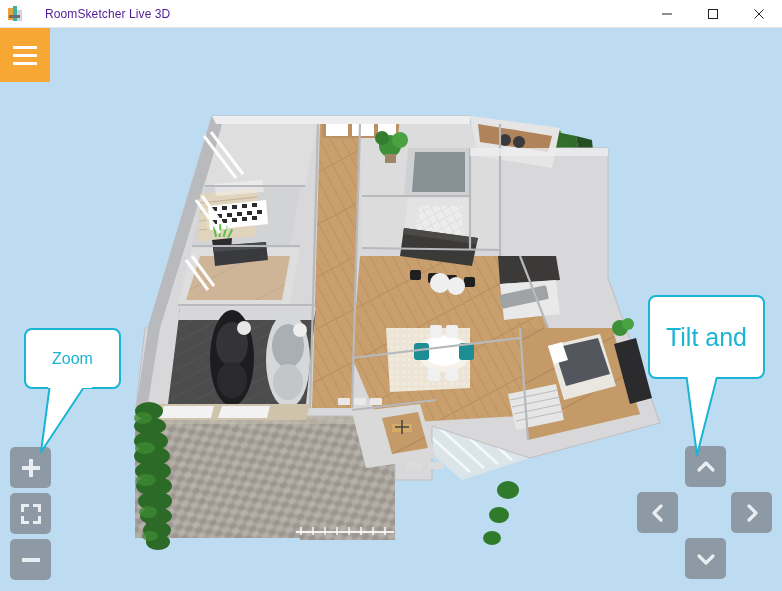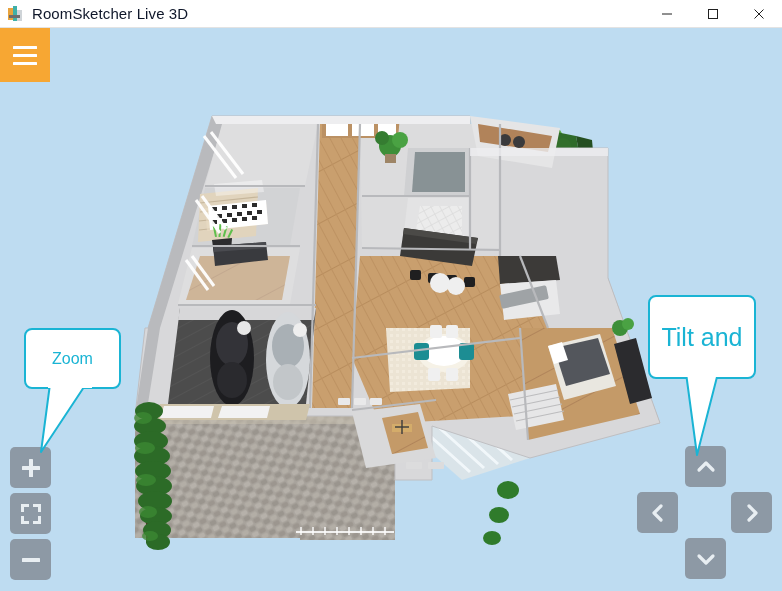--- a/index.html
+++ b/index.html
@@ -42,23 +42,23 @@
     position: relative;
     flex: 0 0 auto;
   }
   #app-icon .ic-b { position:absolute; }
   #app-icon .ic1 { left:1px; top:2px; width:5px; height:12px; background:#e8a33d; }
   #app-icon .ic2 { left:6px; top:0px;  width:4px; height:15px; background:#3fb0a8; }
   #app-icon .ic3 { left:10px; top:4px; width:5px; height:11px; background:#cfd4d8; }
   #app-icon .ic4 { left:2px; top:9px;  width:11px; height:3px; background:#6d6d6d; }
 
   #window-title {
-    margin-left: 9px;
-    font-size: 15px;
-    color: #0f172a;
+    margin-left: 22px;
+    font-size: 12px;
+    color: #4c1d95;
     letter-spacing: 0.1px;
     white-space: nowrap;
   }
 
   .win-btn {
     width: 46px;
     height: 27px;
     display: flex;
     align-items: center;
     justify-content: center;
@@ -145,21 +145,21 @@
     text-align: center;
     line-height: 1.12;
   }
   #zoom-callout { left: 24px; top: 328px; }
   #zoom-callout .callout-bubble {
     width: 97px; height: 61px;
     font-size: 16px;
   }
   #tilt-callout { left: 648px; top: 295px; }
   #tilt-callout .callout-bubble {
-    width: 108px; height: 84px;
+    width: 117px; height: 84px;
     font-size: 25px;
     padding: 0 6px;
   }
   .callout-tail { position: absolute; left: 0; top: 0; overflow: visible; }
 </style>
 </head>
 <body>
 
 <div id="app-window">
 

